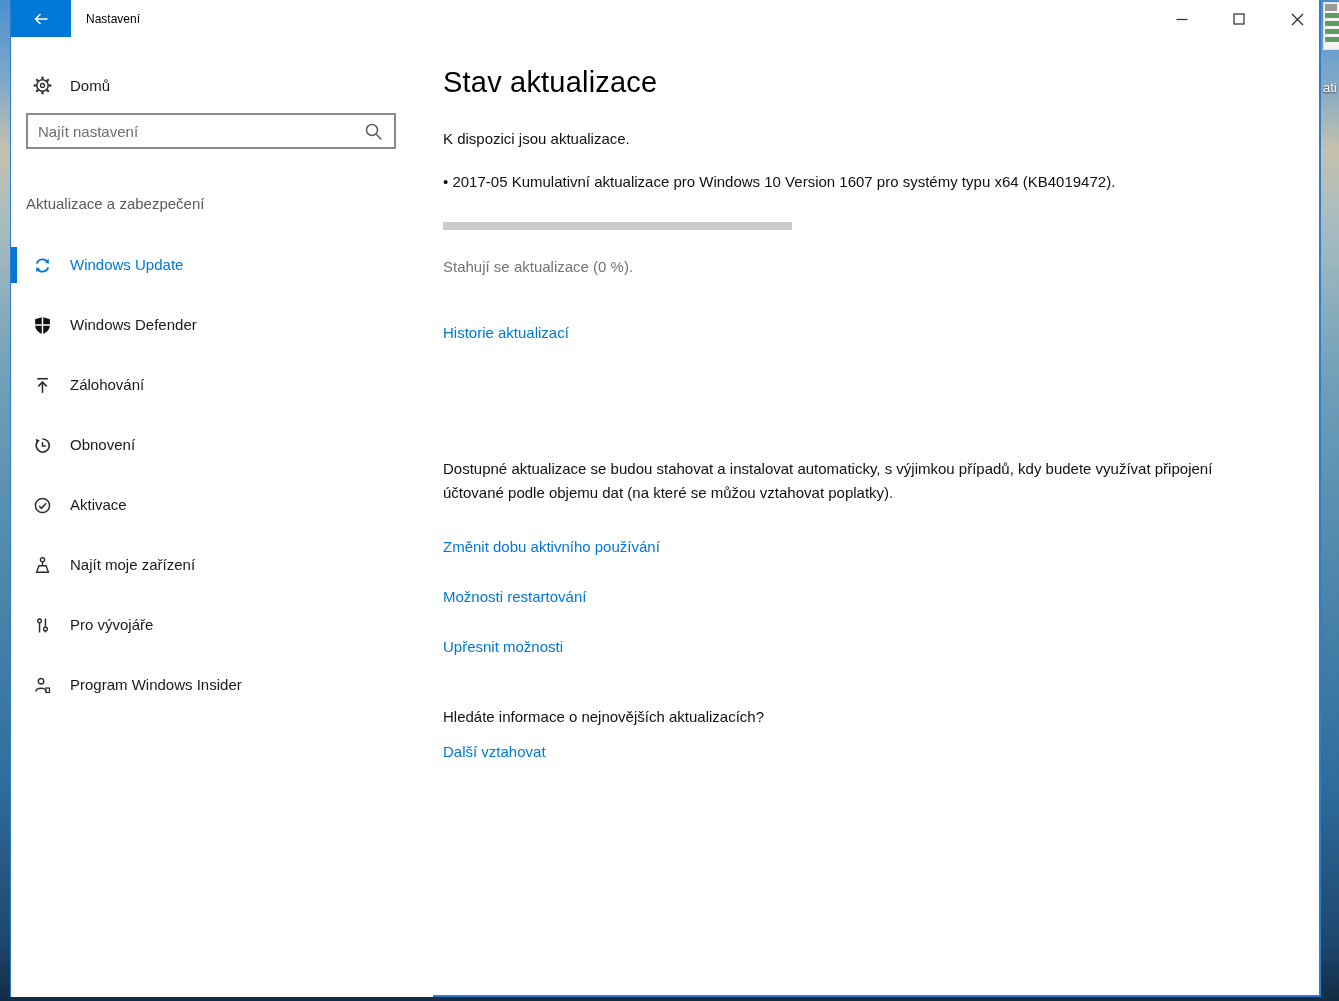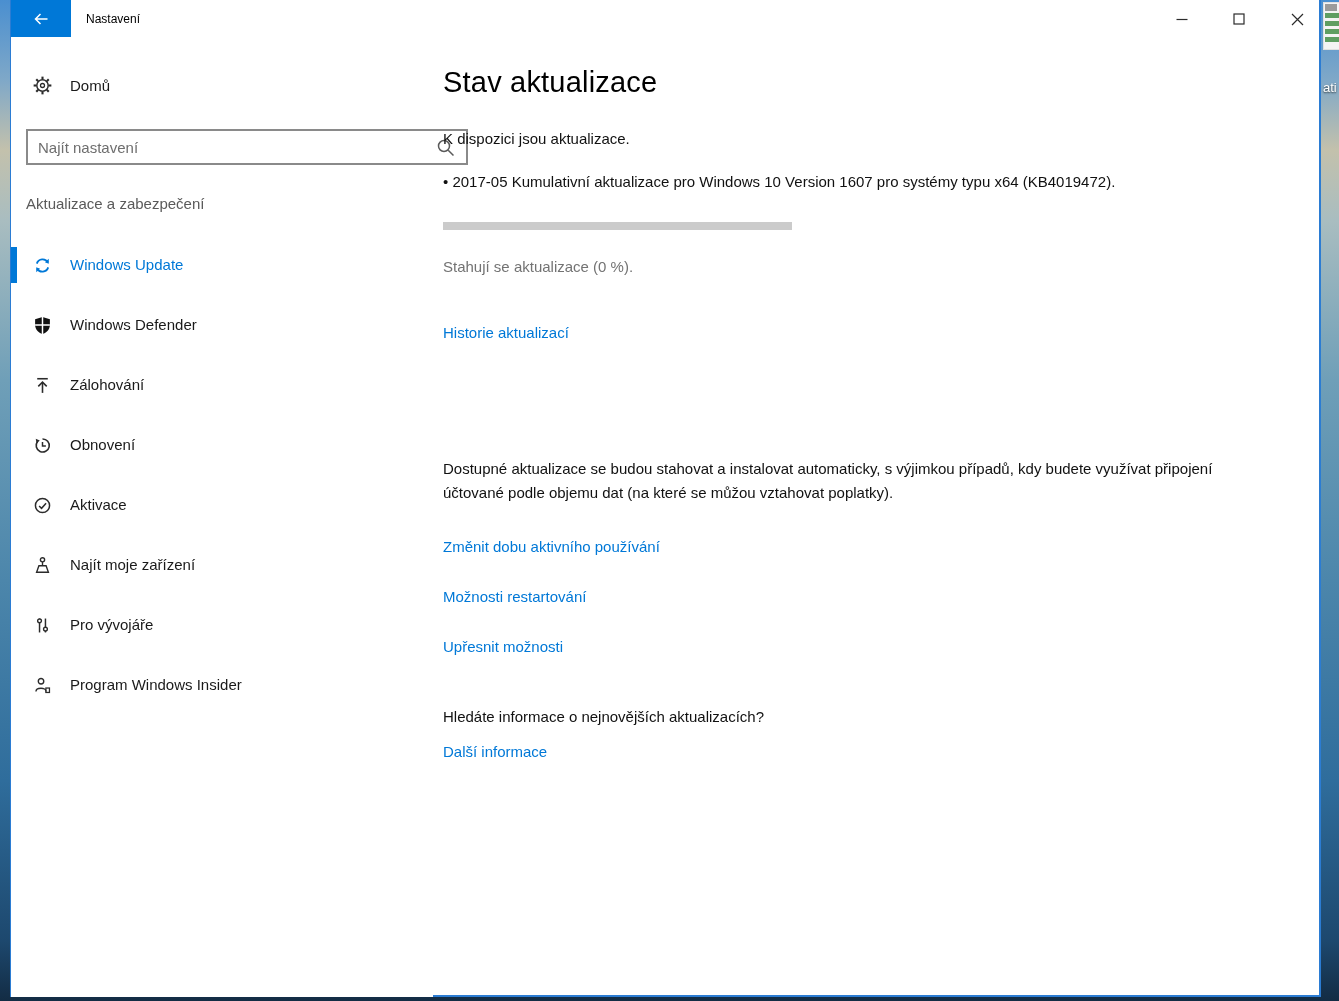--- a/index.html
+++ b/index.html
@@ -41,21 +41,21 @@
 
   
   .sidebar{ position:absolute; left:0; top:37px; width:422px; height:960px; background:#fff; }
   .home-row{
     position:absolute; left:0; top:30px; width:100%; height:36px;
     display:flex; align-items:center;
   }
   .home-row .nav-icon{ position:absolute; left:22px; }
   .home-row .nav-label{ position:absolute; left:59px; font-size:15px; color:#1a1a1a; }
   .searchbox{
-    position:absolute; left:15px; top:92px; width:442px; height:36px;
+    position:absolute; left:15px; top:76px; width:370px; height:36px;
     border:2px solid #8a8a8a; background:#fff; display:flex; align-items:flex-start;
   }
   .searchbox input{
     border:none; outline:none; flex:1; height:100%; padding:0 10px;
     font-size:15px; font-family:inherit; color:#333;
   }
   .searchbox input::placeholder{ color:#6e6e6e; opacity:1; }
   .search-glyph{ position:absolute; right:8px; top:5px; }
   .section-label{
     position:absolute; left:15px; top:158px; font-size:15px; color:#5a5a5a;
@@ -309,17 +309,17 @@
       <a class="link link-history">Historie aktualizací</a>
 
 
       <div class="settings-desc">Dostupné aktualizace se budou stahovat a instalovat automaticky, s výjimkou případů, kdy budete využívat připojení účtované podle objemu dat (na které se můžou vztahovat poplatky).</div>
 
       <a class="link link-active-hours">Změnit dobu aktivního používání</a>
       <a class="link link-restart">Možnosti restartování</a>
       <a class="link link-advanced">Upřesnit možnosti</a>
 
       <div class="info-question">Hledáte informace o nejnovějších aktualizacích?</div>
-      <a class="link link-more">Další informace</a>
+      <a class="link link-more">Další vztahovat</a>
     </div>
 
   </div>
 </div>
 
 </body></html>

